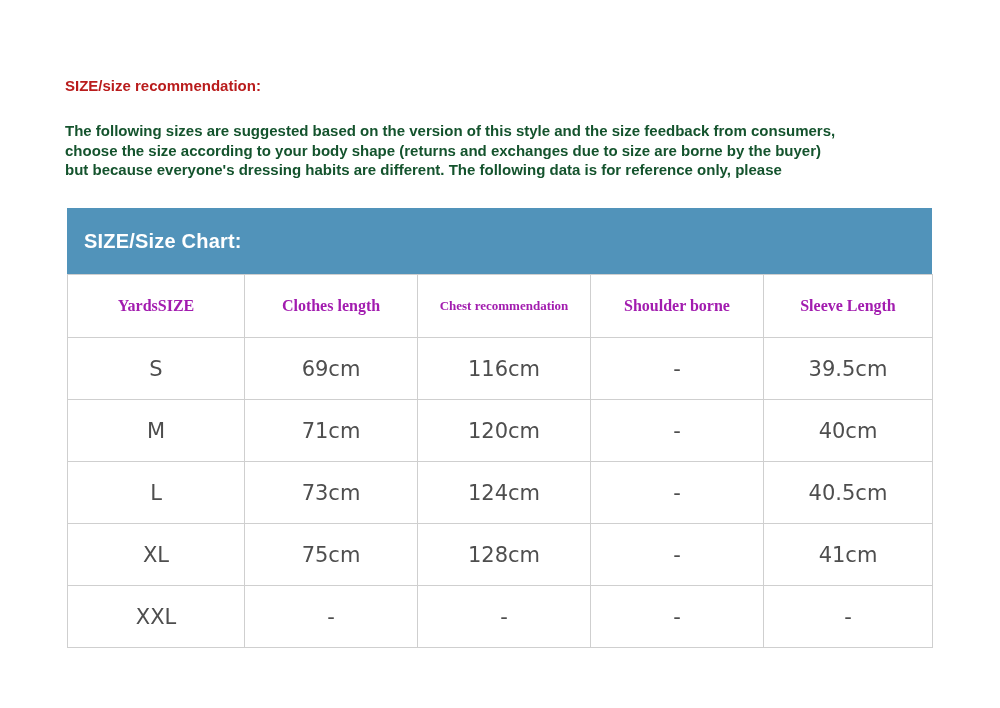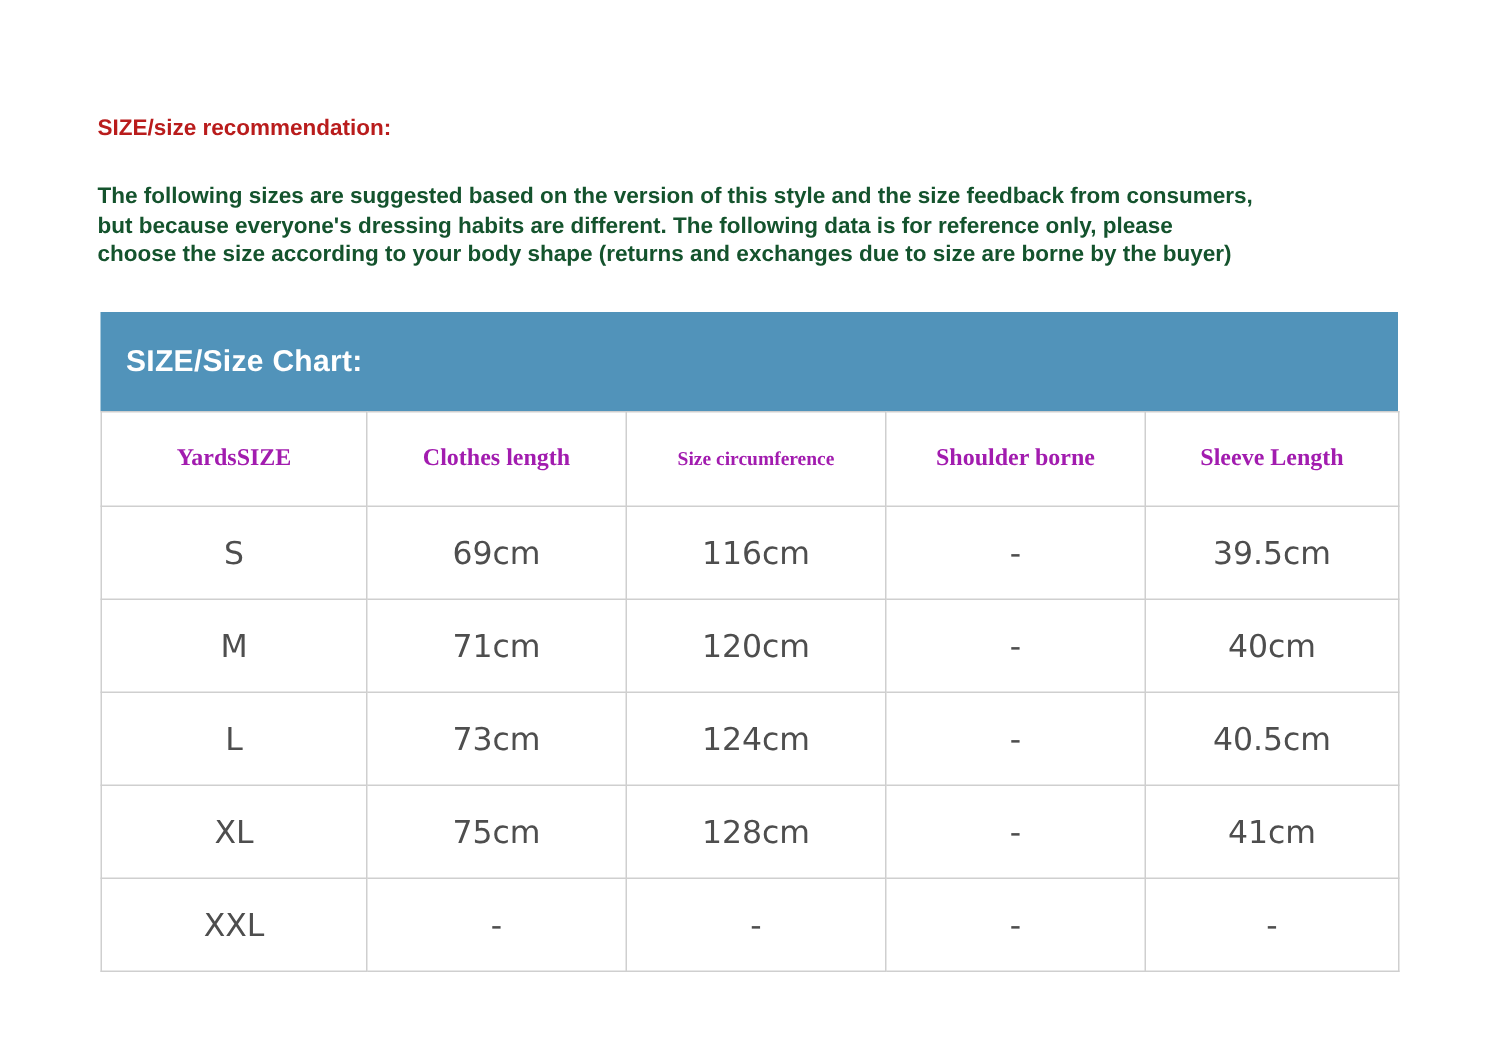--- a/index.html
+++ b/index.html
@@ -86,41 +86,41 @@
     font-family: "DejaVu Sans", "Liberation Sans", sans-serif;
   }
 </style>
 </head>
 <body>
 
 <div class="heading">SIZE/size recommendation:</div>
 
 <div class="intro">
   <div class="line">The following sizes are suggested based on the version of this style and the size feedback from consumers,</div>
+  <div class="line">choose the size according to your body shape (returns and exchanges due to size are borne by the buyer)</div>
   <div class="line">but because everyone's dressing habits are different. The following data is for reference only, please</div>
-  <div class="line">choose the size according to your body shape (returns and exchanges due to size are borne by the buyer)</div>
 </div>
 
 <div class="chart-title-bar" style="background: rgb(81, 147, 186); text-align: center;">
   <span class="title">SIZE/Size Chart:</span>
 </div>
 
 <table class="size-table">
   <colgroup>
     <col style="width:177px">
     <col style="width:173px">
     <col style="width:173px">
     <col style="width:173px">
     <col style="width:169px">
   </colgroup>
   <thead>
     <tr>
       <th>YardsSIZE</th>
       <th>Clothes length</th>
-      <th class="small-header">Size circumference</th>
+      <th class="small-header">Chest recommendation</th>
       <th>Shoulder borne</th>
       <th>Sleeve Length</th>
     </tr>
   </thead>
   <tbody>
     <tr>
       <td>S</td>
       <td>69cm</td>
       <td>116cm</td>
       <td>-</td>

